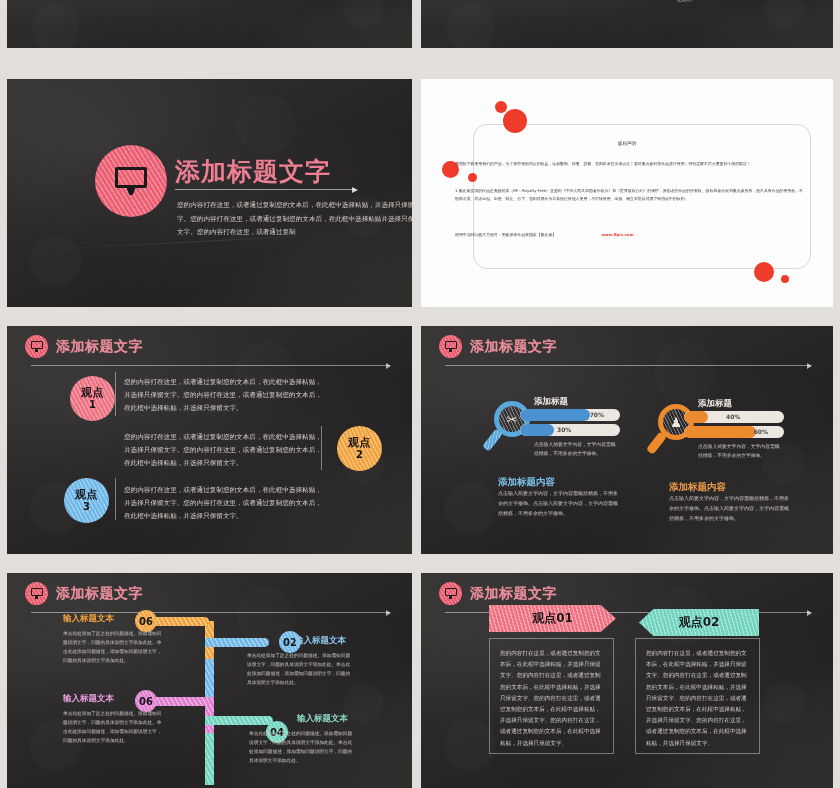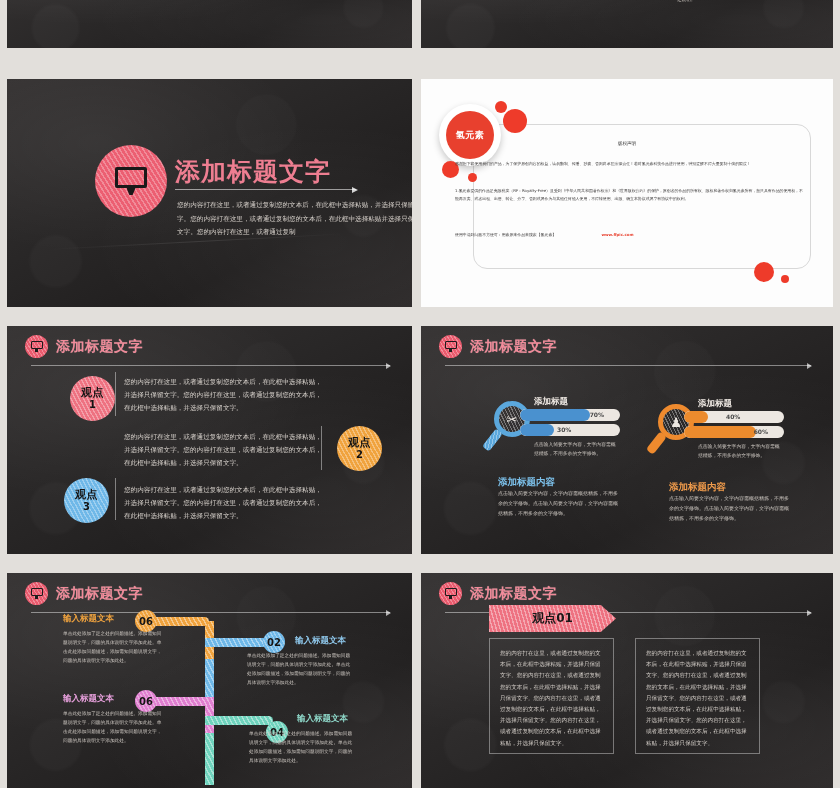--- a/index.html
+++ b/index.html
@@ -189,23 +189,20 @@
     <div class="s3-title cn">添加标题文字</div>
     <div class="s3-rule"></div>
     <div class="s3-body cn">您的内容打在这里，或者通过复制您的文本后，在此框中选择粘贴，并选择只保留文字。您的内容打在这里，或者通过复制您的文本后，在此框中选择粘贴并选择只保留文字。您的内容打在这里，或者通过复制</div>
   </div>
 
   <div class="slide white" style="left:421px; top:79px; width:412px; height:228px;">
     <div class="w-card"></div>
 
     <div class="w-dot" style="left:74px; top:22px; width:12px; height:12px;"></div>
     <div class="w-dot" style="left:82px; top:30px; width:24px; height:24px;"></div>
-    <div class="w-badge">
-      <div class="w-badge-in cn">氢元素</div>
-    </div>
     <div class="w-dot" style="left:21px; top:82px; width:17px; height:17px;"></div>
     <div class="w-dot" style="left:47px; top:94px; width:9px; height:9px;"></div>
     <div class="w-dot" style="left:333px; top:183px; width:20px; height:20px;"></div>
     <div class="w-dot" style="left:360px; top:196px; width:8px; height:8px;"></div>
 
     <div class="w-h cn">版权声明</div>
     <div class="w-p cn" style="top:81px;">感谢您下载使用我们的产品，为了保护原创内容的权益，请勿翻制、传播、抄袭、否则将承担法律责任！若对氢元素科技作品进行使用，特别提醒不得大量复制十倍的限度！</div>
     <div class="w-p cn" style="top:108px;">1.氢元素提供的作品是免版税类（RF：Royalty-Free）且受到《中华人民共和国著作权法》和《世界版权公约》的保护，原创者的作品的所有权、版权和著作权归氢元素所有，您只具有作品的使用权，不能再次卖、或者出租、出借、转让、分享、否则或属作为与其他任何他人使用，不得转使用、出版、确立本协议或属享有协议中的权利。</div>
     <div class="w-p cn" style="top:152px;">
       <span>使用中遇到问题不方便可：用素原来作品来搜索【氢元素】</span>
@@ -317,21 +314,21 @@
     <div class="trunk" style="left:198px; top:160px; height:52px; background-color:#6fd3bd;"></div>
 
     <div class="branch" style="left:140px; top:44px; width:62px; background-color:#f0a33e; border-radius:0 6px 6px 0;"></div>
     <div class="branch" style="left:198px; top:65px; width:64px; background-color:#6fb8e8; border-radius:0 6px 6px 0;"></div>
     <div class="branch" style="left:140px; top:124px; width:62px; background-color:#e07fd0; border-radius:0 6px 6px 0;"></div>
     <div class="branch" style="left:198px; top:143px; width:68px; background-color:#6fd3bd; border-radius:0 6px 6px 0;"></div>
 
     <div class="num-c" style="left:128px; top:37px; background-color:#f0a33e;">
       <span>06</span>
       </div>
-    <div class="num-c" style="left:256px; top:58px; background-color:#6fb8e8;">
+    <div class="num-c" style="left:272px; top:58px; background-color:#6fb8e8;">
       <span>02</span>
       </div>
     <div class="num-c" style="left:128px; top:117px; background-color:#e07fd0;">
       <span>06</span>
       </div>
     <div class="num-c" style="left:259px; top:148px; background-color:#6fd3bd;">
       <span>04</span>
       </div>
 
     <div class="t-h cn" style="left:56px; top:40px; color:#f0a33e;">输入标题文本</div>
@@ -356,20 +353,23 @@
             <b></b>
           </div>
       </div>
       <div class="head-title cn">添加标题文字</div>
       <div class="head-rule"></div>
     </div>
 
     <div class="banner bn-l cn" style="left:68px; top:32px; width:127px; background-color:#ee7281;">
       <span>观点01</span>
     </div>
+    <div class="banner bn-r cn" style="left:218px; top:36px; width:120px; background-color:#6fd3bd;">
+      <span>观点02</span>
+    </div>
 
     <div class="ob" style="left:68px; top:65px; width:125px; height:116px;">
       <p class="cn">您的内容打在这里，或者通过复制您的文本后，在此框中选择粘贴，并选择只保留文字。您的内容打在这里，或者通过复制您的文本后，在此框中选择粘贴，并选择只保留文字。您的内容打在这里，或者通过复制您的文本后，在此框中选择粘贴，并选择只保留文字。您的内容打在这里，或者通过复制您的文本后，在此框中选择粘贴，并选择只保留文字。</p>
     </div>
     <div class="ob" style="left:214px; top:65px; width:125px; height:116px;">
       <p class="cn">您的内容打在这里，或者通过复制您的文本后，在此框中选择粘贴，并选择只保留文字。您的内容打在这里，或者通过复制您的文本后，在此框中选择粘贴，并选择只保留文字。您的内容打在这里，或者通过复制您的文本后，在此框中选择粘贴，并选择只保留文字。您的内容打在这里，或者通过复制您的文本后，在此框中选择粘贴，并选择只保留文字。</p>
     </div>
   </div>
 
 </div>

